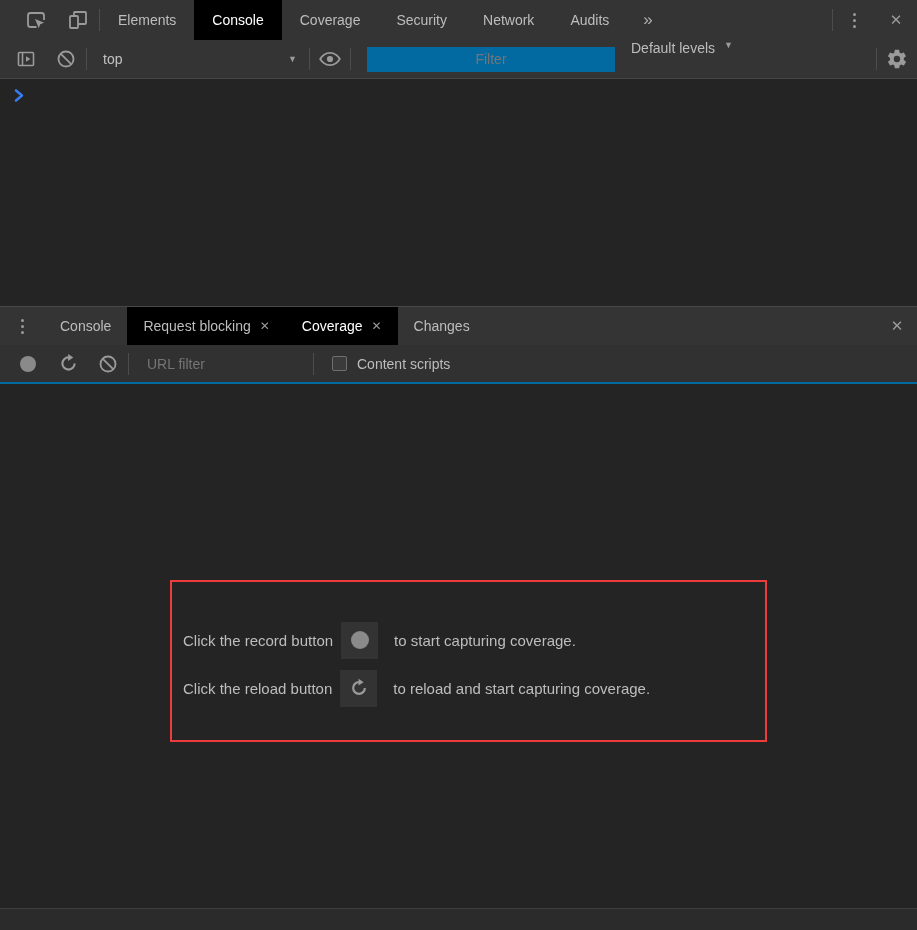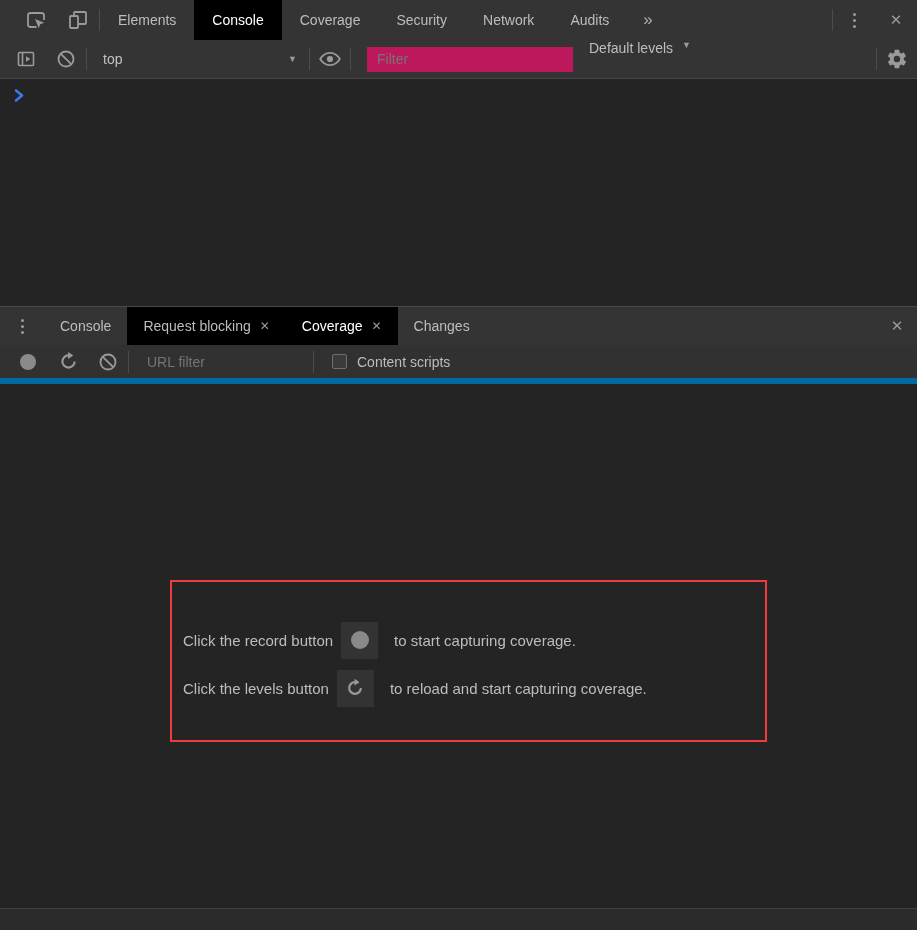--- a/index.html
+++ b/index.html
@@ -24,38 +24,38 @@
   .more-glyph { font-size:17px; color:#b0b0b0; padding:0 16px; cursor:pointer; }
   .kebab { display:flex; flex-direction:column; align-items:center; }
   .kebab i { width:3px; height:3px; border-radius:50%; background:#9a9a9a; margin:1.5px 0; }
   .x-glyph { font-size:15px; color:#9a9a9a; }
 
   
   .console-toolbar { height:39px; padding-left:6px; border-bottom:1px solid #454545; background:#343434; }
   .console-toolbar .icon-btn { width:40px; }
   .context-select { width:222px; height:100%; display:flex; align-items:center; justify-content:space-between; padding:0 12px 0 16px; font-size:14px; color:#c2c2c2; cursor:pointer; flex:none; }
   .arrow { font-size:9px; color:#9a9a9a; }
-  .filter-input { width:206px; height:25px; background:#be185d; border:none; outline:none; color:#cccccc; font-size:14px; padding:0 10px; margin-left:16px; flex:none; }
+  .filter-input { width:248px; height:25px; background:#0369a1; border:none; outline:none; color:#cccccc; font-size:14px; padding:0 10px; margin-left:16px; flex:none;text-align:center; }
   input::placeholder { color:#757575; }
   .levels { height:100%; display:flex; align-items:flex-start; gap:9px; padding:0 16px; font-size:14px; color:#bdbdbd; cursor:pointer; flex:none; }
 
   
   .console-content { height:227px; background:#242424; position:relative; }
   .prompt { position:absolute; left:13px; top:9px; }
 
   
   .drawer-tabbar { height:39px; border-top:1px solid #484848; background:#343434; }
   .drawer-tabbar .icon-btn { width:44px; }
   .dtab { height:100%; display:flex; align-items:center; gap:9px; padding:0 16px; font-size:14px; color:#bdbdbd; cursor:pointer; flex:none; }
   .dtab.dim { background:#000000; }
   .dtab.active { background:#000; color:#fff; }
   .tab-close { font-size:12px; color:#9a9a9a; cursor:pointer; }
 
   
-  .coverage-toolbar { height:39px; padding-left:8px; background:#313131; border-bottom:6px solid #0369a1; }
+  .coverage-toolbar { height:39px; padding-left:8px; background:#313131; border-bottom:2px solid #0369a1; }
   .coverage-toolbar .icon-btn { width:40px; }
   .record-dot { width:16px; height:16px; border-radius:50%; background:#8a8a8a; }
   .url-filter { width:176px; background:transparent; border:none; outline:none; color:#cccccc; font-size:14px; padding:0 0 0 10px; margin-left:8px; flex:none; }
   .checkbox { width:15px; height:15px; border:1.5px solid #6f6f6f; border-radius:2px; background:#3b3b3b; margin-left:18px; flex:none; cursor:pointer; }
   .cb-label { margin-left:10px; font-size:14px; color:#bdbdbd; }
 
   
   .coverage-content { height:524px; background:#242424; position:relative; }
   .highlight-box { position:absolute; left:170px; top:196px; width:597px; height:162px; border:2px solid #ee3c3c; display:flex; flex-direction:column; justify-content:center; gap:11px; padding:6px 0 0 11px; }
   .instr-line { display:flex; align-items:center; font-size:15px; color:#bdbdbd; }
@@ -216,21 +216,21 @@
 <div class="coverage-content">
   <div class="highlight-box">
     <div class="instr-line">
       <span>Click the record button</span>
       <span class="mini-btn">
         <span class="mini-record"></span>
       </span>
       <span>to start capturing coverage.</span>
     </div>
     <div class="instr-line">
-      <span>Click the levels button</span>
+      <span>Click the reload button</span>
       <span class="mini-btn">
         <svg width="20" height="20" viewBox="0 0 24 24">
           <path d="M19 12a7 7 0 1 1-7-7" fill="none" stroke="#9a9a9a" stroke-width="2.6"></path>
           <path d="M11.5 1l6 4-6 4z" fill="#9a9a9a"></path>
         </svg>
       </span>
       <span>to reload and start capturing coverage.</span>
     </div>
   </div>
 </div>

